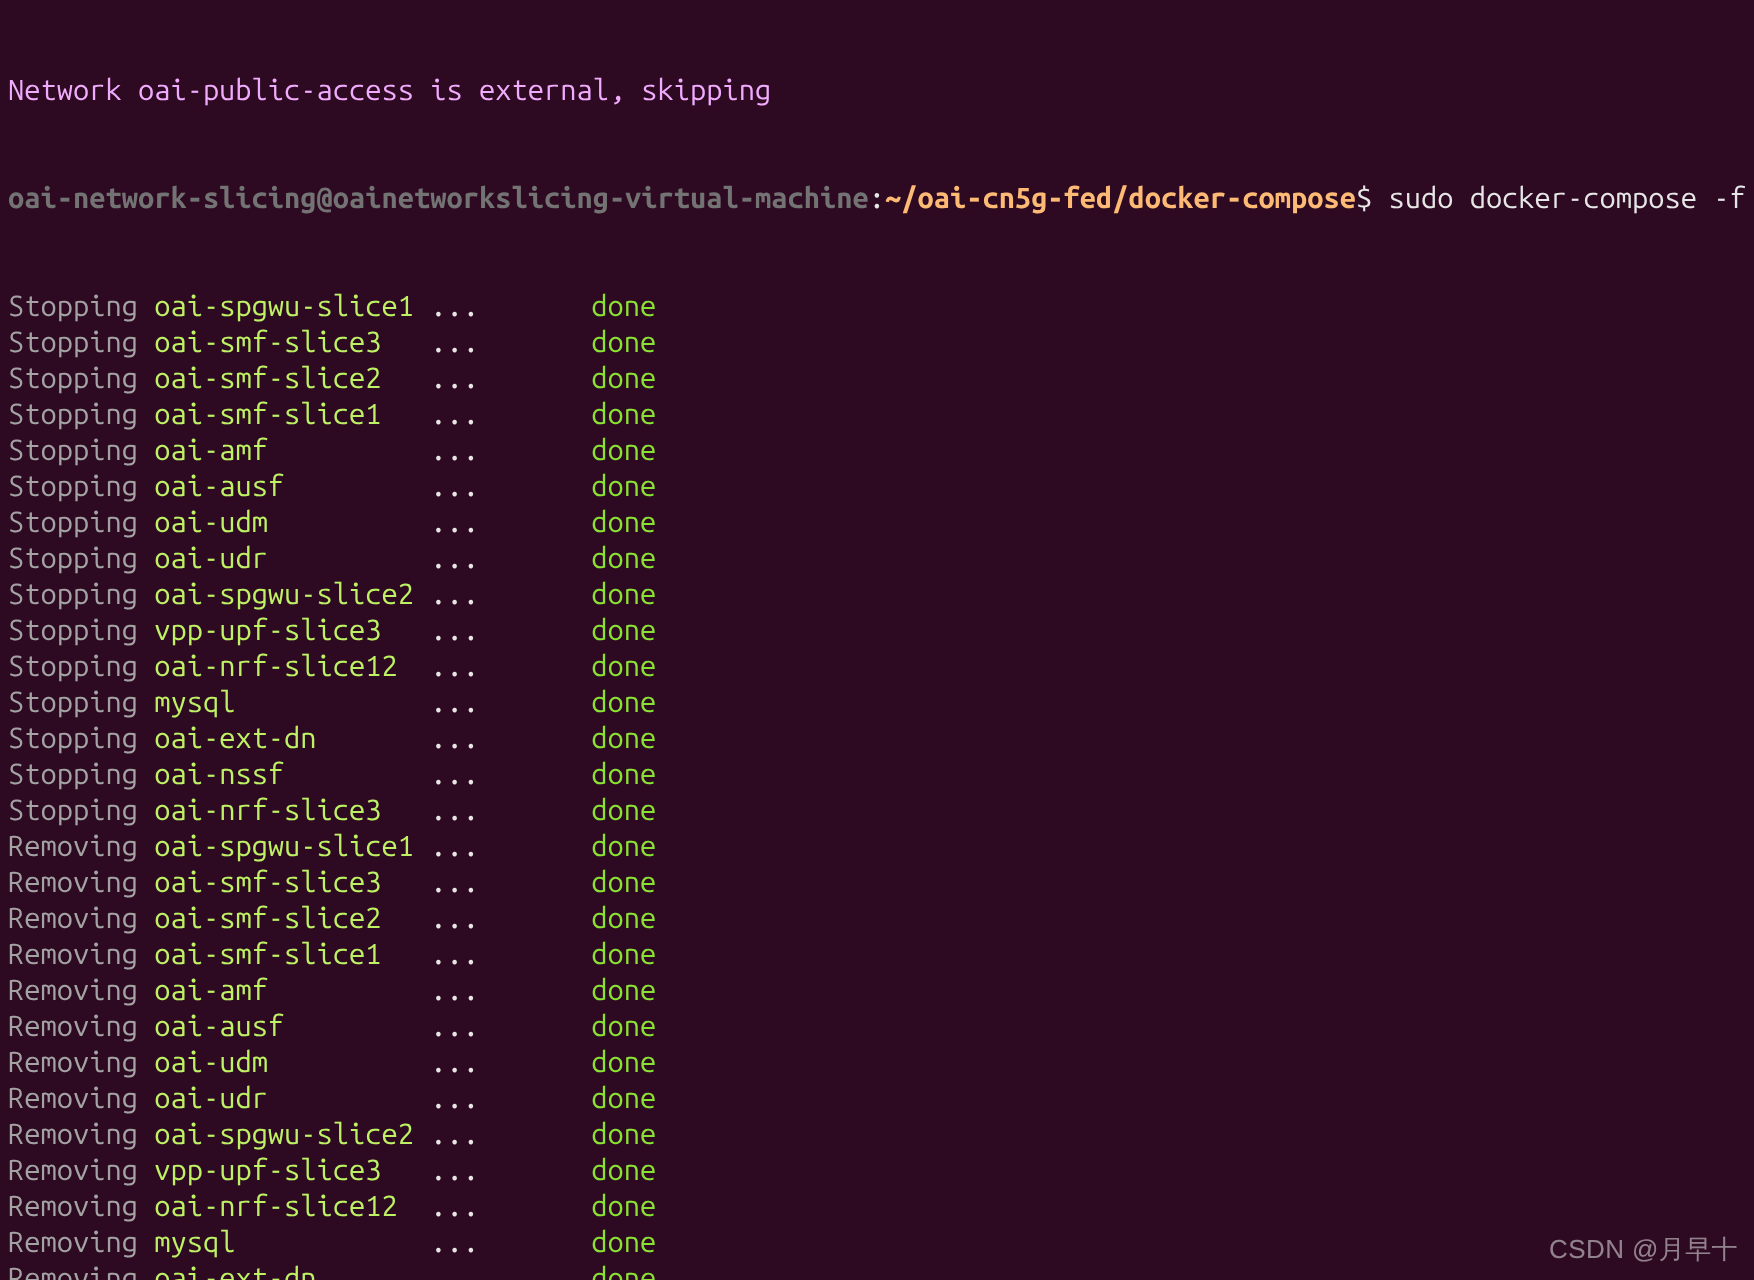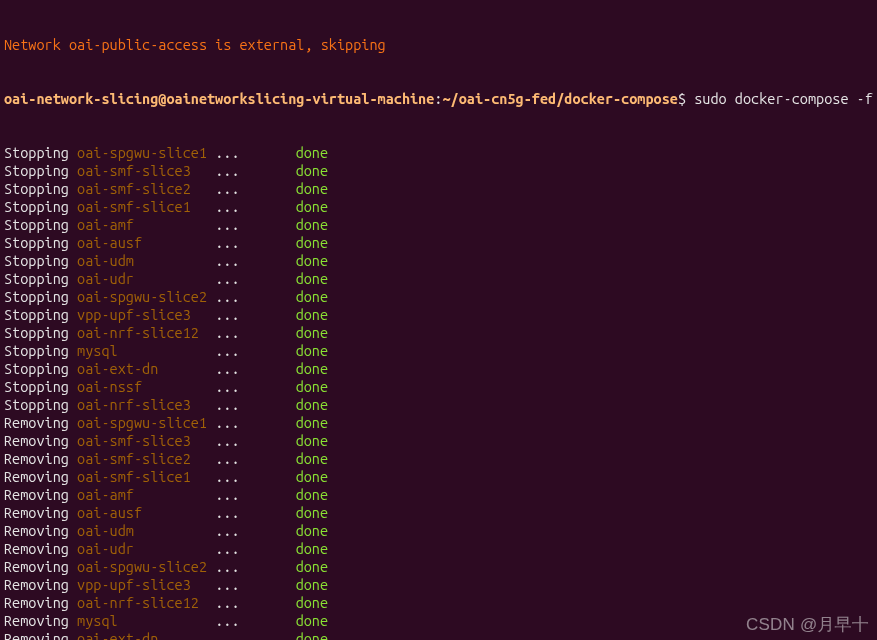--- a/index.html
+++ b/index.html
@@ -11,36 +11,36 @@
     font-size: 14.5px;
     line-height: 18px;
     color: #e6e6e6;
     overflow: hidden;
     position: relative;
   }
   .term {
     padding: 0 4px;
     white-space: pre;
   }
-  .truncated { color: #f97316; }
-  .user { color: #fdba74; font-weight: bold; }
+  .truncated { color: #f0abfc; }
+  .user { color: #737373; font-weight: bold; }
   .path { color: #fdba74; font-weight: bold; }
   .dollar { color: #e6e6e6; }
   .cmd { color: #e6e6e6; }
   .row { display: block; }
-  .action { color: #e5e5e5; }
-  .name   { color: #a16207; }
+  .action { color: #a3a3a3; }
+  .name   { color: #bef264; }
   .dots   { color: #e6e6e6; }
   .status-done { color: #8ae234; margin-left: 48px; }
   .watermark {
     position: absolute;
     right: 8px;
     bottom: 6px;
     font-family: sans-serif;
-    font-size: 17px;
+    font-size: 13px;
     color: rgba(230,230,230,0.55);
     letter-spacing: 0.2px;
   }
 </style>
 </head>
 <body>
 
 <div class="term">
   <div class="row truncated">Network oai-public-access is external, skipping</div>
   <div class="row"><span class="user">oai-network-slicing@oainetworkslicing-virtual-machine</span><span>:</span><span class="path">~/oai-cn5g-fed/docker-compose</span><span class="dollar">$</span><span> </span><span class="cmd">sudo docker-compose -f docker-compose-slicing-basic-nrf.yaml down -t 0</span></div>

